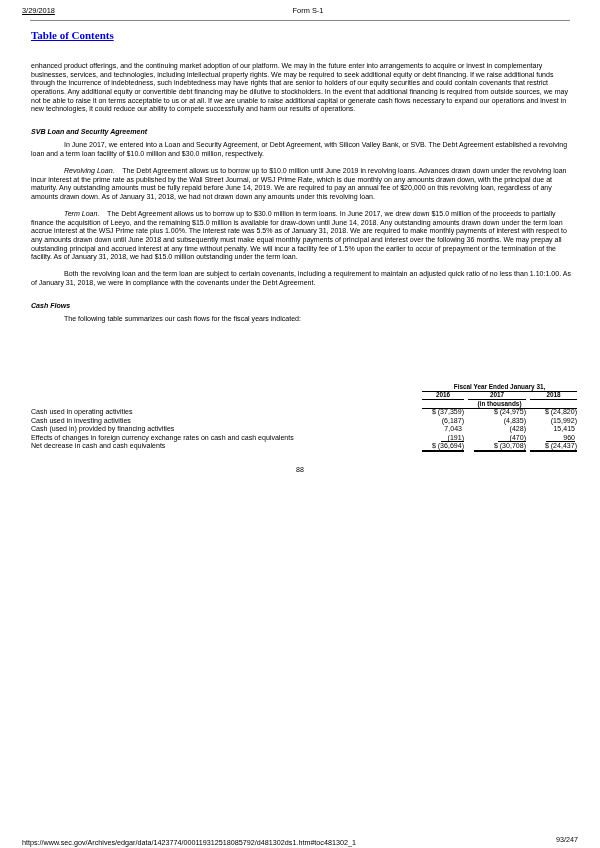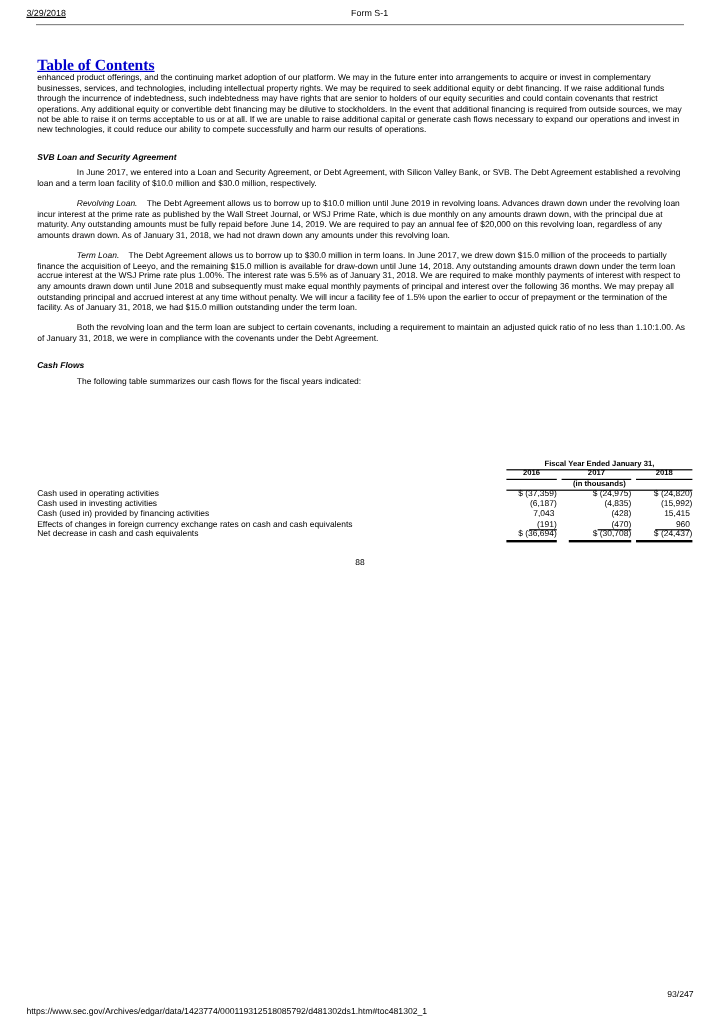--- a/index.html
+++ b/index.html
@@ -2,22 +2,22 @@
 <html><head>
 <meta charset="utf-8">
 <style>
   html, body { margin:0; padding:0; background:#ffffff; }
   body { width:600px; height:848px; position:relative; overflow:hidden;
          font-family:"Liberation Sans", sans-serif; color:#000; }
   .hdr { position:absolute; top:6px; left:22px; right:22px; height:12px; font-size:7.4px; }
   .hdr .date { position:absolute; left:0; top:0;text-decoration:underline; }
   .hdr .form { position:absolute; left:16px; right:0; top:0; text-align:center; }
   .rule { position:absolute; top:20px; left:30px; right:30px; height:0; border-top:1px solid #888; }
-  .toc { position:absolute; top:46px; left:31px; font-family:"Liberation Serif", serif; font-weight:bold;
-         font-size:13px; color:#0000cc; text-decoration:underline; cursor:pointer; }
+  .toc { position:absolute; top:29px; left:31px; font-family:"Liberation Serif", serif; font-weight:bold;
+         font-size:11px; color:#0000cc; text-decoration:underline; cursor:pointer; }
   .content { position:absolute; top:62px; left:31px; width:541px; font-size:7.05px; line-height:8.65px; font-weight:500; }
   .content p { margin:0; }
   .content .gap { height:8.5px; }
   .indent { text-indent:33px; }
   .heading { font-weight:bold; font-style:italic; }
   .it { font-style:italic; }
   .tbl { position:absolute; left:31px; top:383px; width:545px; font-size:7.05px; }
   .tbl .row { position:relative; height:8.6px; line-height:8.6px; white-space:nowrap; }
   .tbl .lbl { position:absolute; left:0; }
   .fyhead { position:absolute; left:391px; top:0; width:155px; text-align:center; font-weight:bold; font-size:6.4px;
@@ -28,21 +28,21 @@
   .y3 { left:499px; width:47px; }
   .thous { position:absolute; left:391px; top:17px; width:155px; text-align:center; font-weight:bold; font-size:6.4px;
            border-bottom:0.8px solid #000; line-height:7.6px; }
   .body-rows { position:absolute; top:25px; left:0; width:100%; }
   .ul { border-bottom:0.8px solid #000; }
   .dul { border-bottom:2.6px double #000; }
   .cell { position:absolute; }
   .pg { position:absolute; top:466px; left:0; width:600px; text-align:center; font-size:7.05px; }
   .foot { position:absolute; top:824px; left:22px; right:22px; font-size:7.2px; }
   .foot .url { position:absolute; left:0; top:14px; }
-  .foot .pn { position:absolute; right:0; top:0; }
+  .foot .pn { position:absolute; right:0; top:11px; }
 </style>
 </head>
 <body>
 
 <div class="hdr">
   <span class="date">3/29/2018</span>
   <span class="form">Form S-1</span>
 </div>
 <div class="rule"></div>
 <a class="toc">Table of Contents</a>

